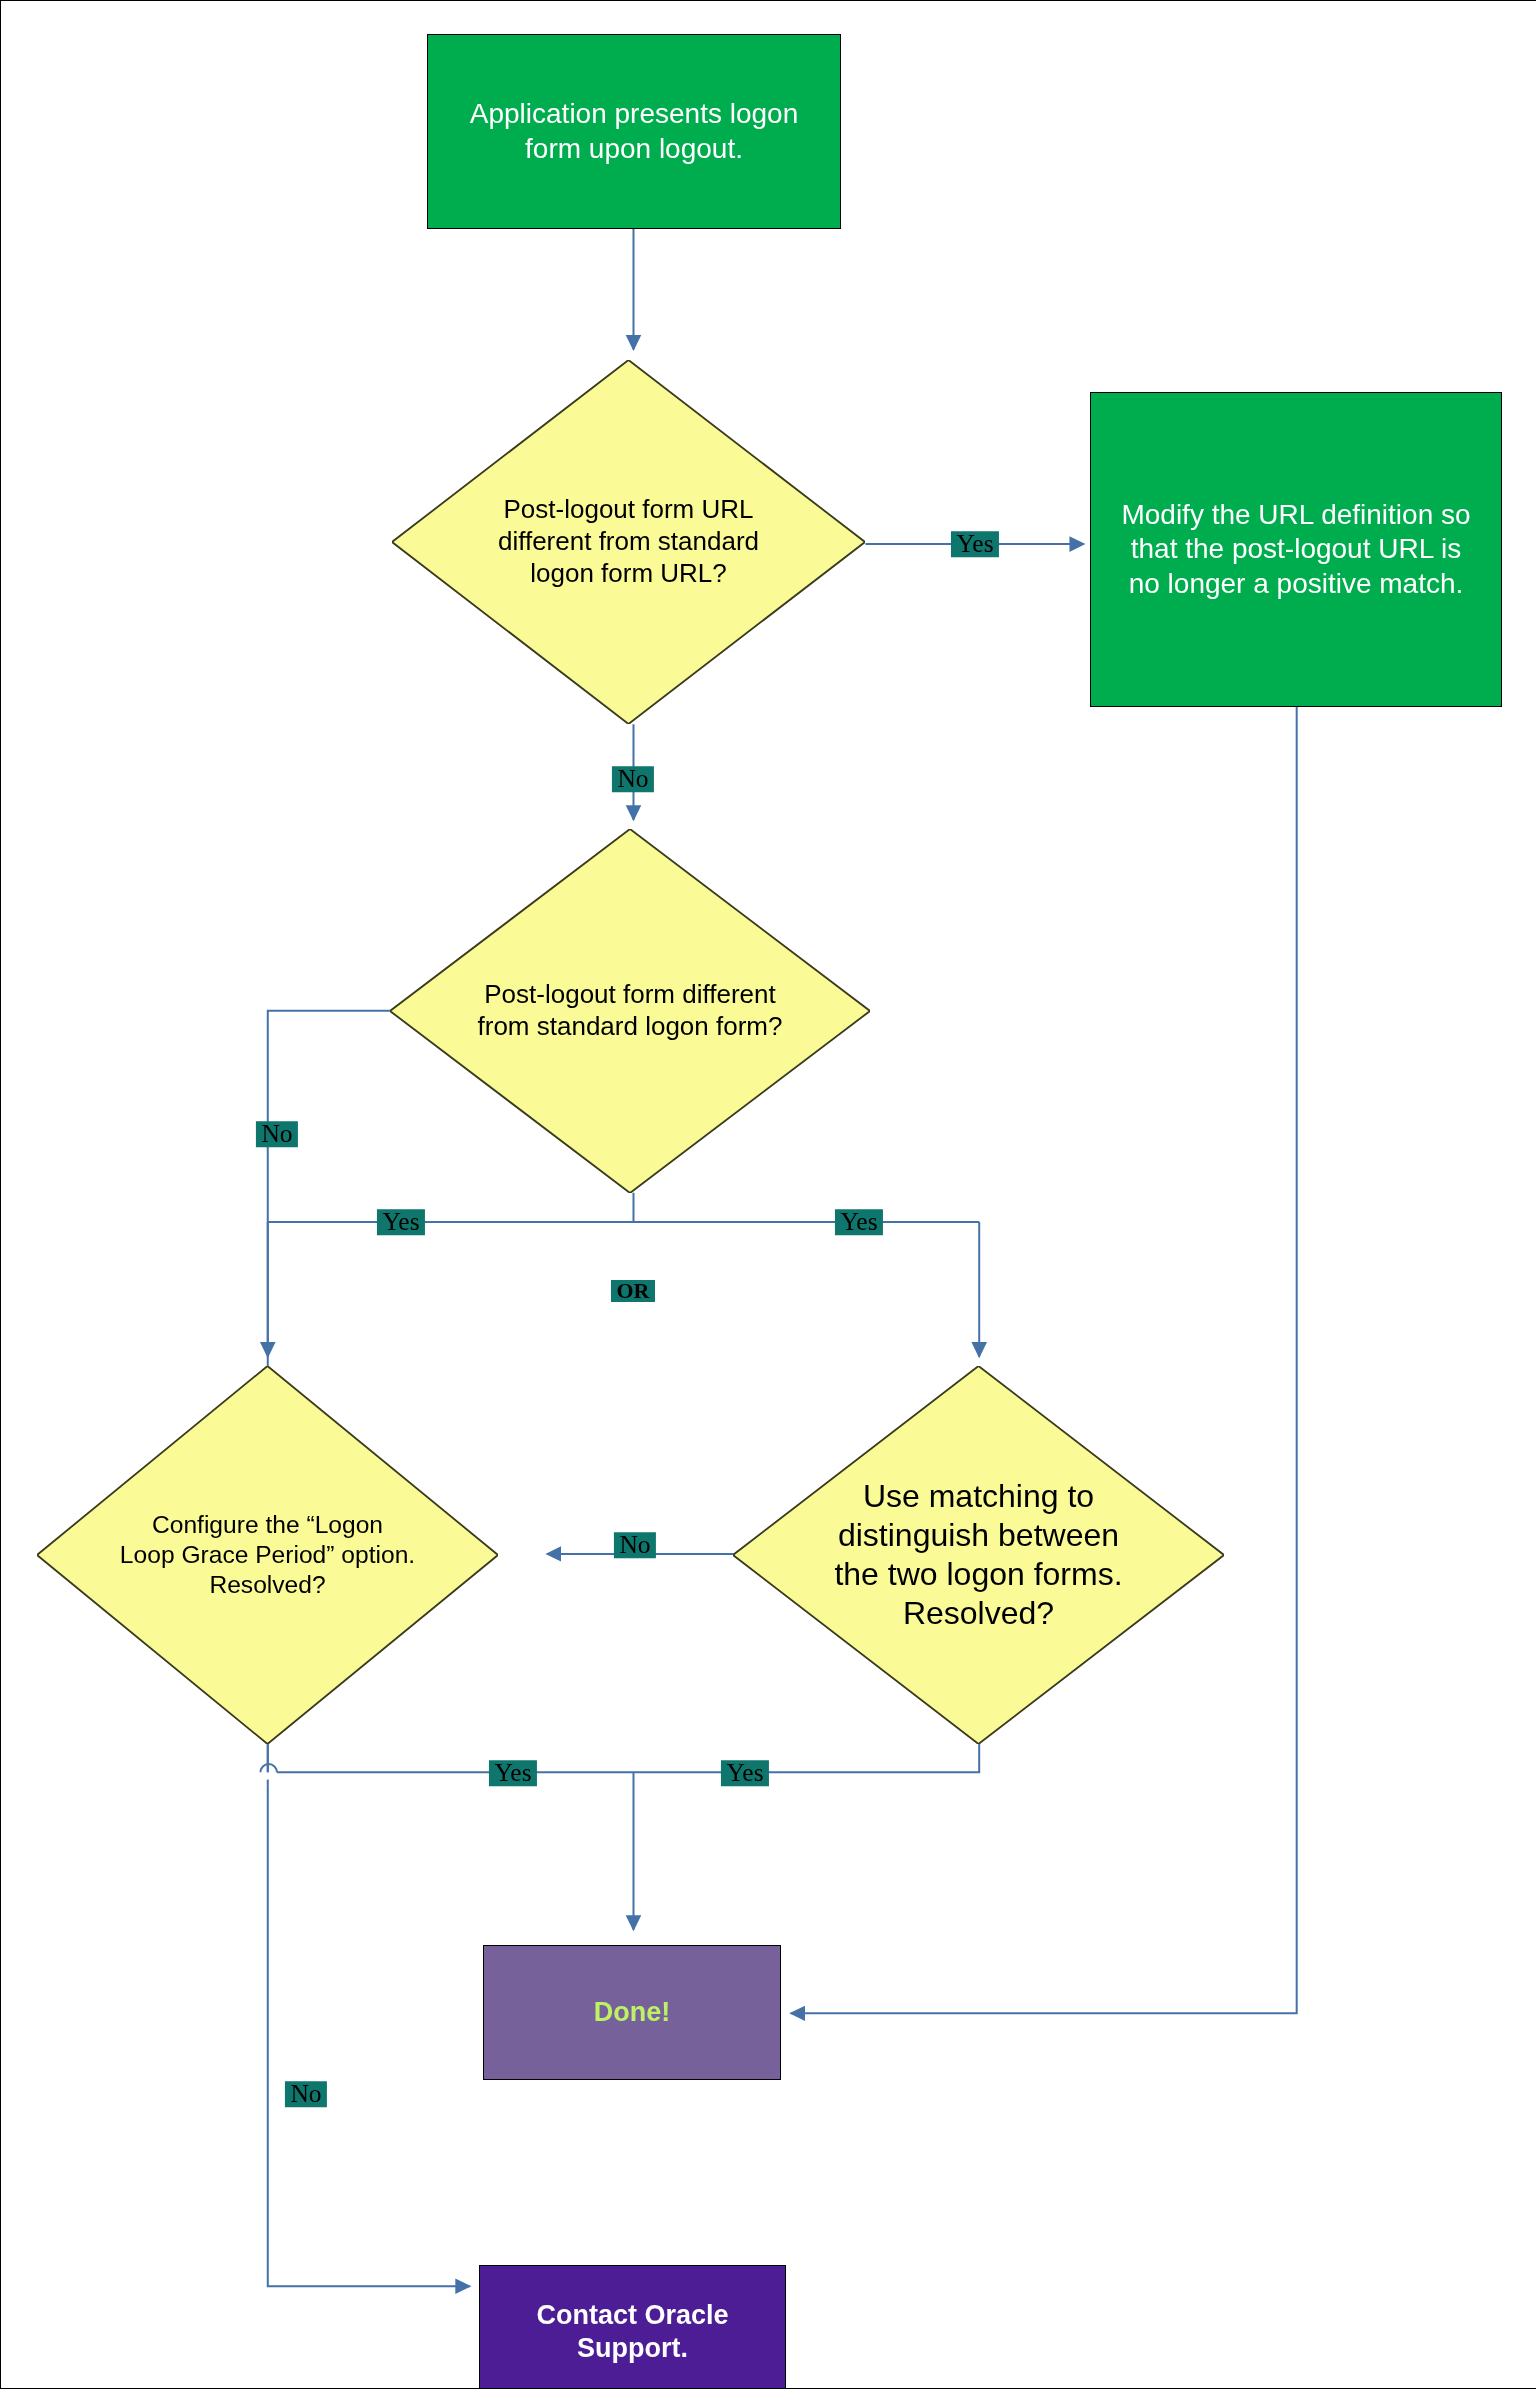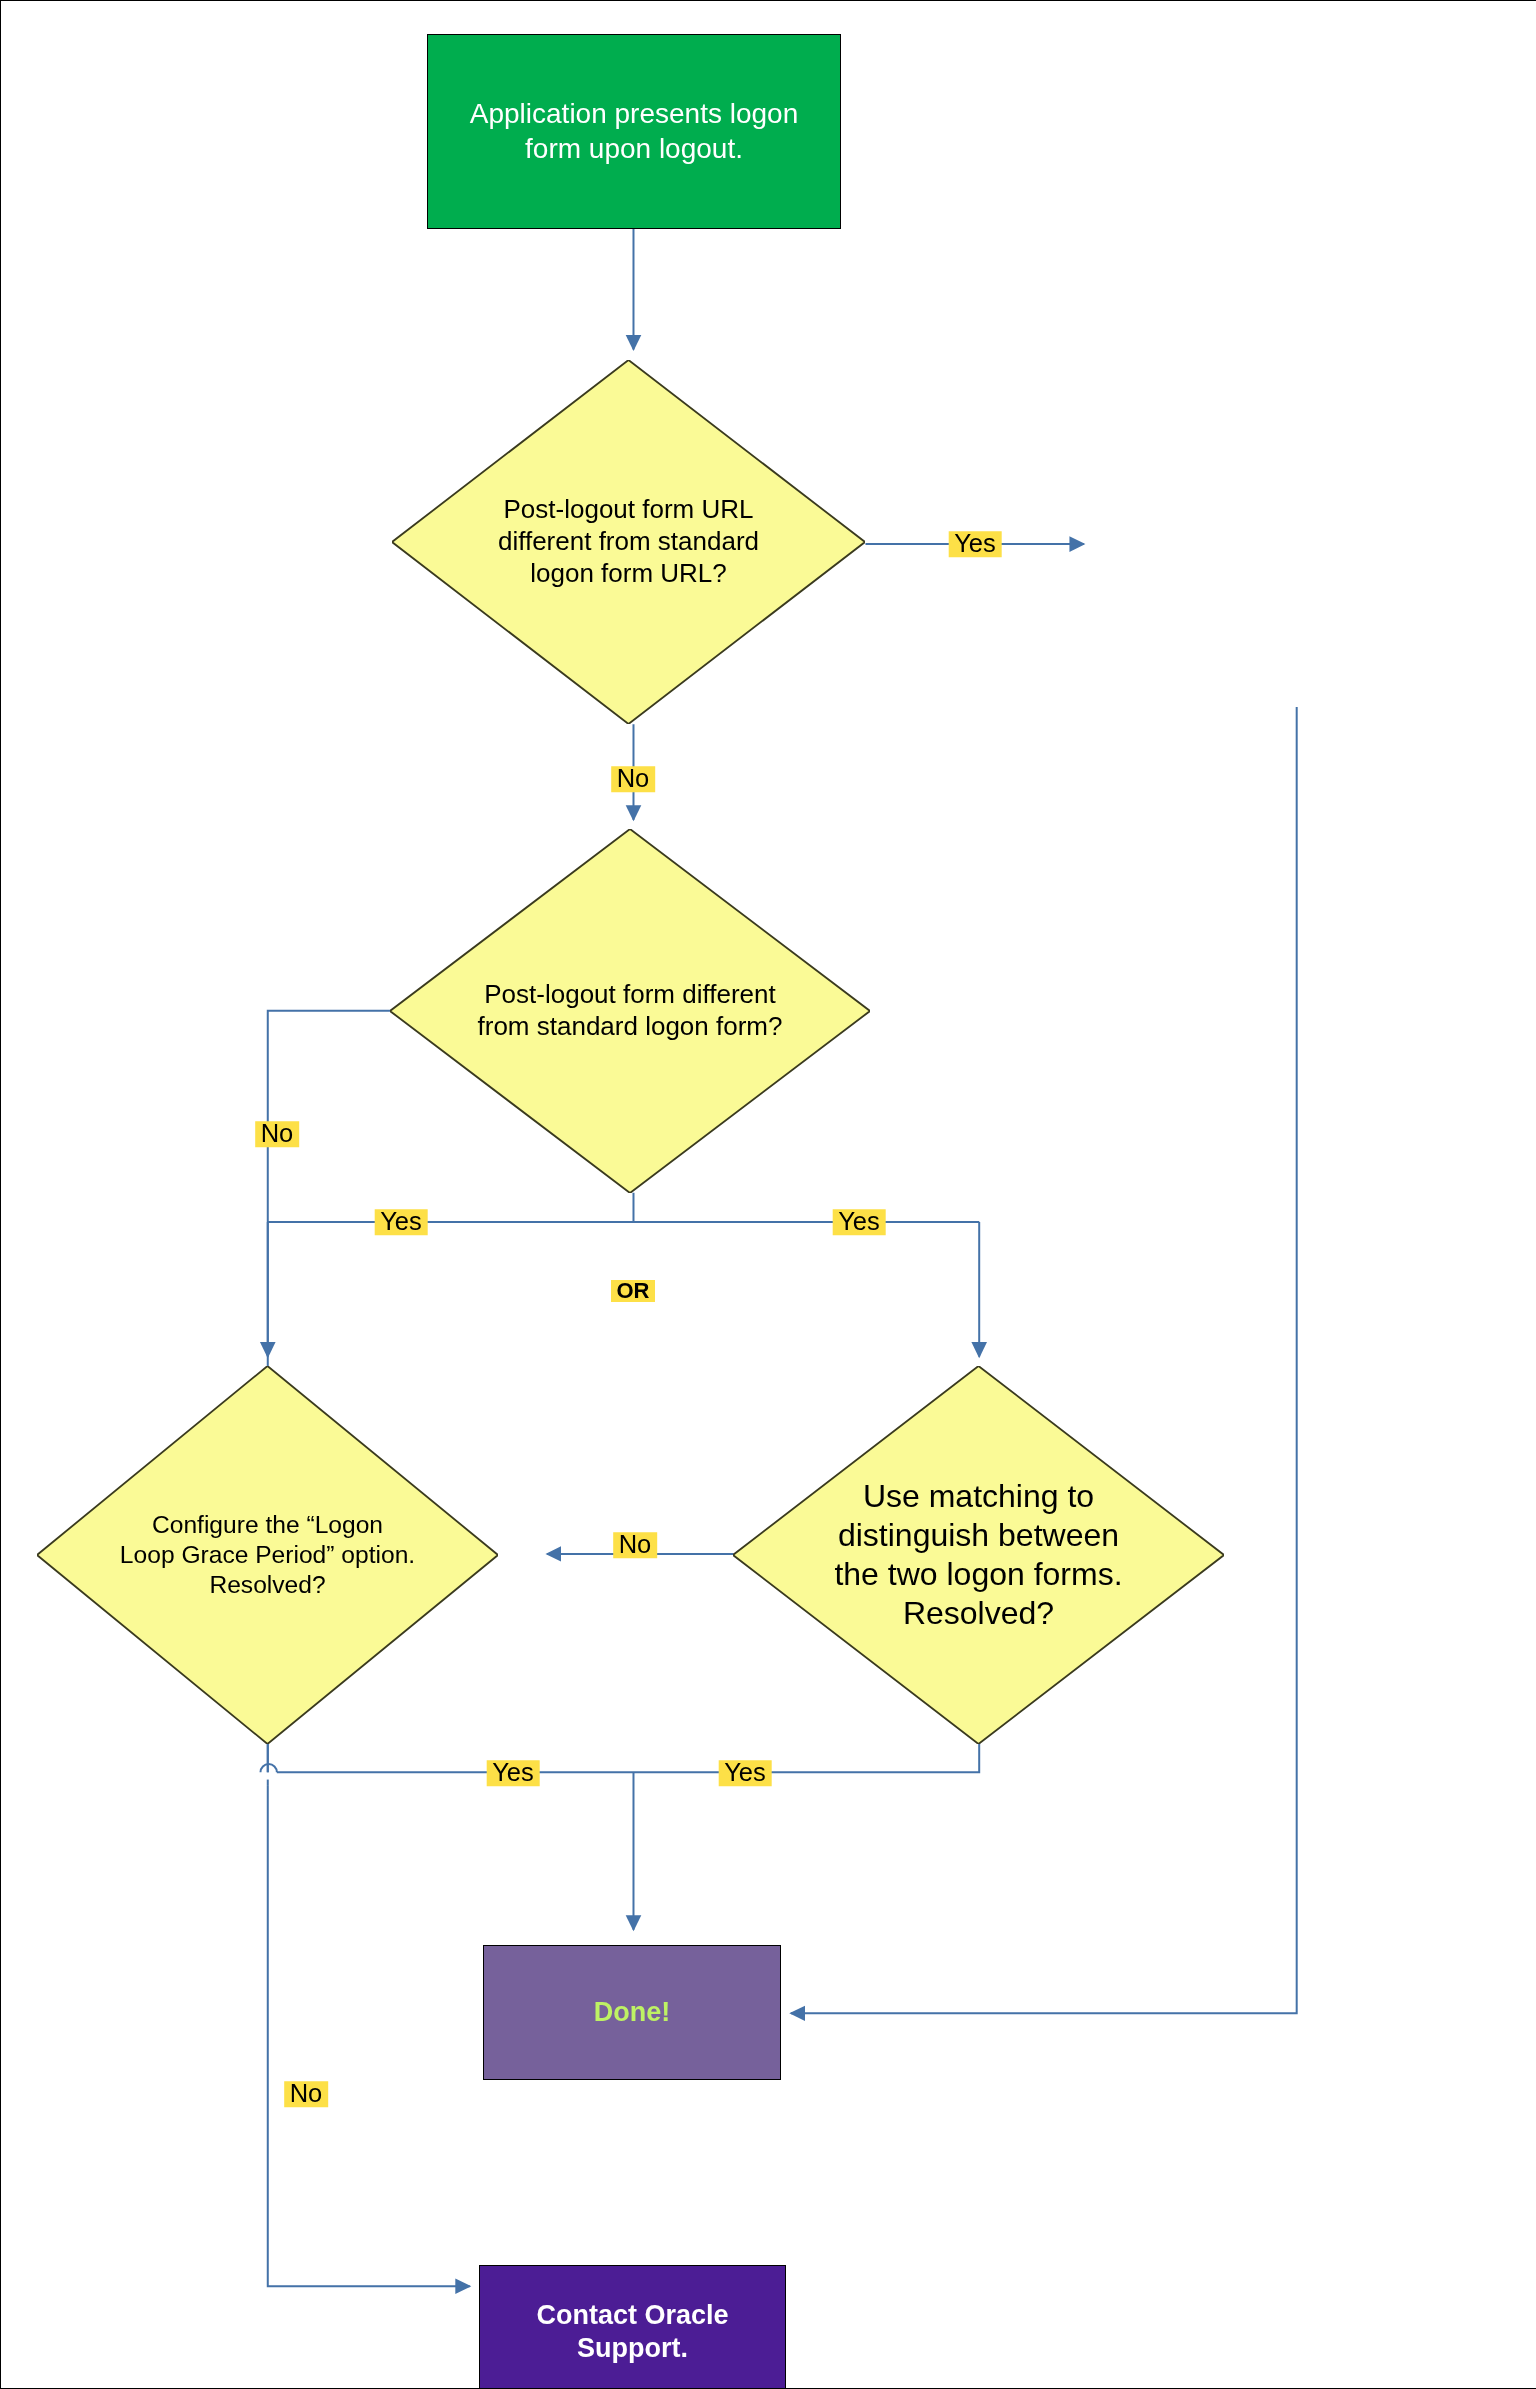--- a/index.html
+++ b/index.html
@@ -20,25 +20,26 @@
   .rect.green{background:#00AD4E;color:#ffffff;}
   .rect.purple{background:#76619B;color:#bef264;font-weight:bold;}
   .rect.orange{background:#4c1d95;color:#ffffff;font-weight:bold;margin-top:48px;}
   
   .diamond{color:#000000;}
   .diamond .shape{position:absolute;left:0;top:0;width:100%;height:100%;}
   .diamond .txt{position:relative;z-index:2;}
   .edge-label{
     position:absolute;
     color:#000000;
-    background:#fde047;
+    background:#0f766e;
     padding:0 5.5px;
     white-space:nowrap;
     transform:translate(-50%,-50%);
     line-height:1;
+    font-family:Liberation Serif, serif;
   }
   .edge-label.bold{font-weight:bold;}
 </style>
 </head>
 <body>
 
 <div id="stage">
 
   <svg id="edges" viewBox="0 0 1689 2626" xmlns="http://www.w3.org/2000/svg">
     <defs>
@@ -98,20 +99,25 @@
 
   <div class="node diamond" style="left:391px;top:359px;width:473px;height:364px;font-size:26px;align-items:center;">
     <svg class="shape" viewBox="0 0 520 400" preserveAspectRatio="none">
       <polygon points="260,0 520,200 260,400 0,200" fill="#FAFA96" stroke="#3a3a1e" stroke-width="2"></polygon>
     </svg>
     <span class="txt">Post-logout form URL
 different from standard
 logon form URL?</span>
   </div>
 
+  <div class="node rect green" style="left:1089px;top:391px;width:412px;height:315px;font-size:28px;">
+    <span class="txt">Modify the URL definition so
+that the post-logout URL is
+no longer a positive match.</span>
+  </div>
 
   <div class="node diamond" style="left:389px;top:828px;width:480px;height:364px;font-size:26px;">
     <svg class="shape" viewBox="0 0 527 400" preserveAspectRatio="none">
       <polygon points="263.5,0 527,200 263.5,400 0,200" fill="#FAFA96" stroke="#3a3a1e" stroke-width="2"></polygon>
     </svg>
     <span class="txt">Post-logout form different
 from standard logon form?</span>
   </div>
 
   <div class="node diamond" style="left:36px;top:1365px;width:461px;height:378px;font-size:24.6px;">

